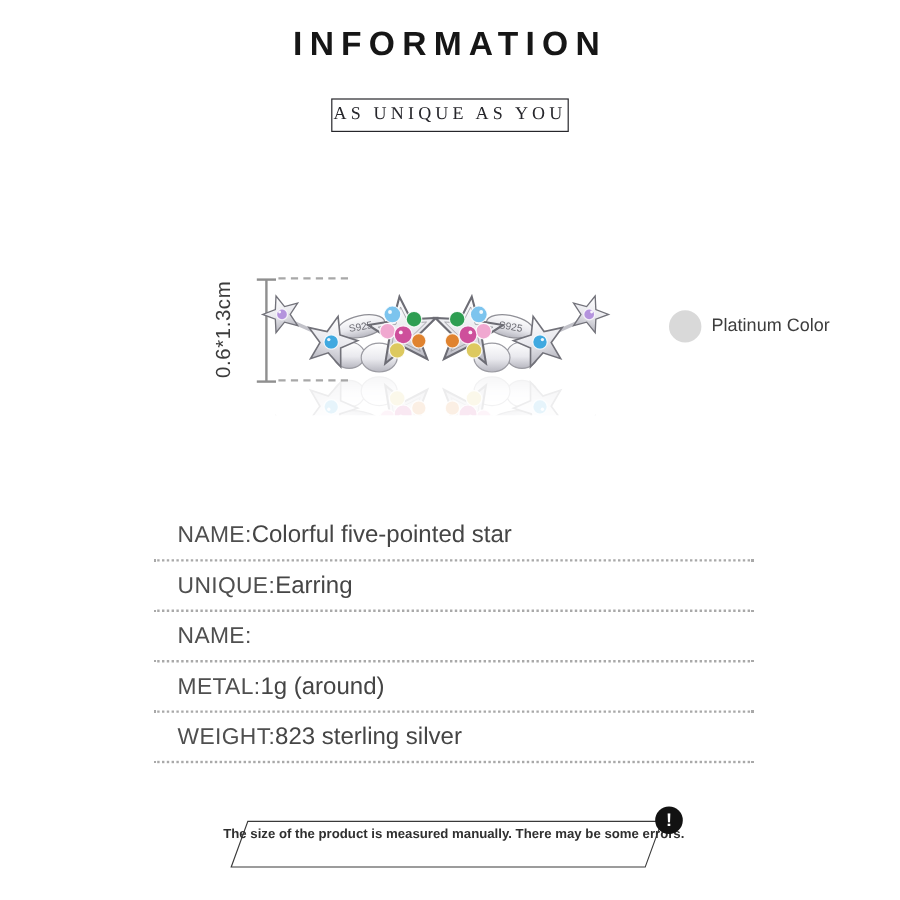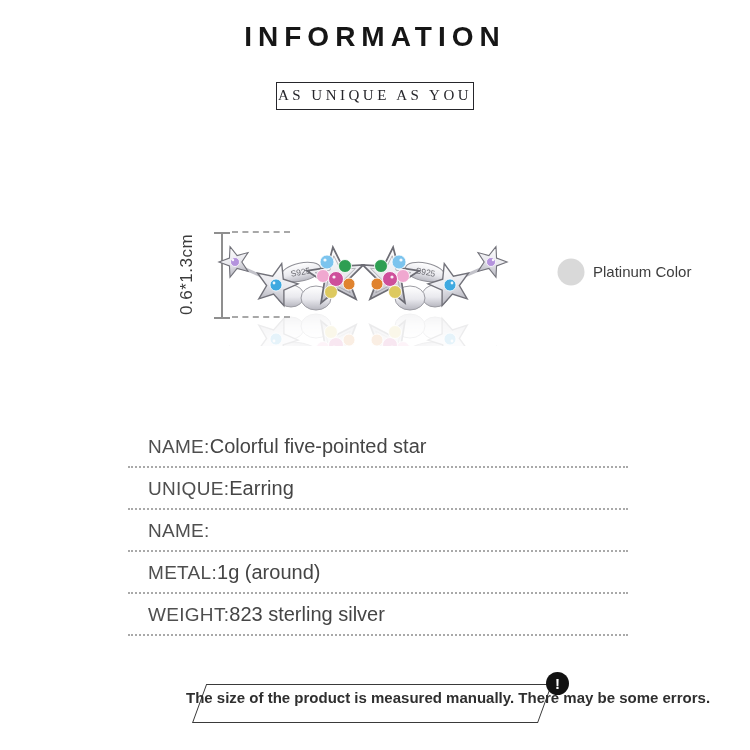--- a/index.html
+++ b/index.html
@@ -30,21 +30,21 @@
   .specs{position:absolute;left:128px;top:426px;width:500px;}
   .spec-row{height:42px;display:flex;align-items:flex-end;justify-content:flex-start;
             padding:0 16px 8px 20px;border-bottom:2px dotted #a9a9a9;box-sizing:border-box;}
   .spec-label{font-size:19px;color:#4f4f4f;letter-spacing:.3px;}
   .spec-value{font-size:20px;color:#454545;}
 
   
   .para{position:absolute;left:192px;top:684px;width:344px;height:37px;border:1px solid #3a3a3a;
         background:#fff;transform:skewX(-20deg);transform-origin:0 100%;}
   .para-text{position:absolute;left:186px;top:688px;width:368px;text-align:center;
-             font-size:15px;font-weight:700;color:#2f2f2f;line-height:1.35;}
+             font-size:11px;font-weight:700;color:#2f2f2f;line-height:1.35;}
   .para-text div{white-space:nowrap;}
   .warn{position:absolute;left:546px;top:672px;width:23px;height:23px;border-radius:50%;
         background:#121212;color:#fff;font-weight:700;font-size:15px;line-height:23px;text-align:center;}
 </style>
 </head>
 <body>
 
 <div class="page">
 
   <header class="hdr">

